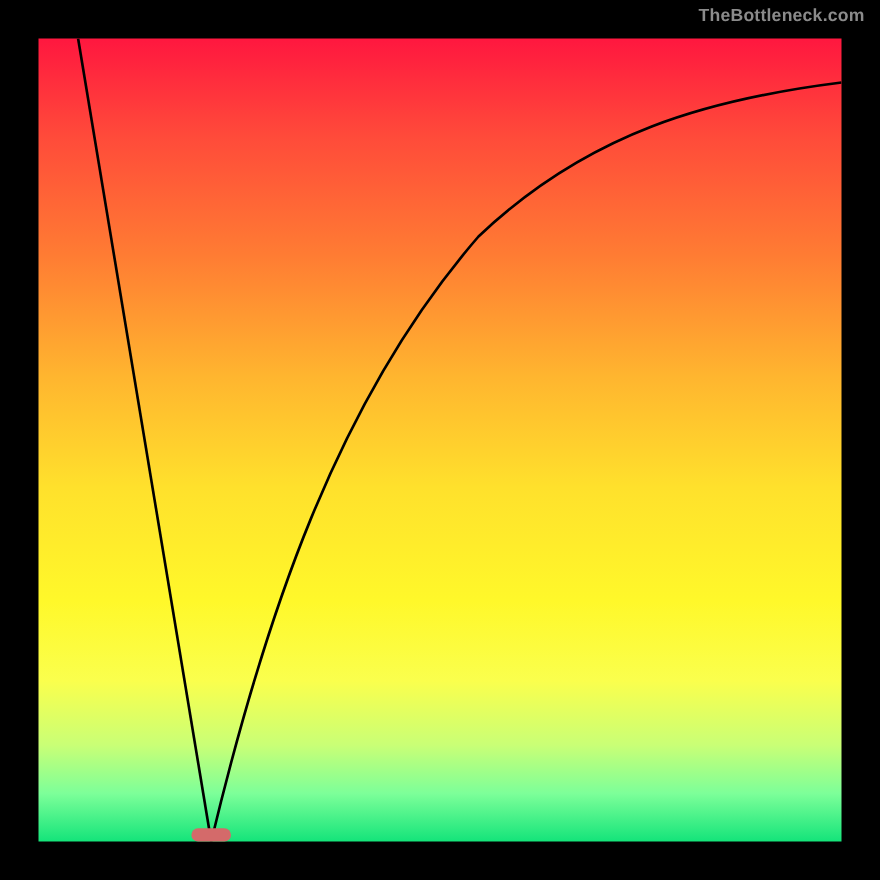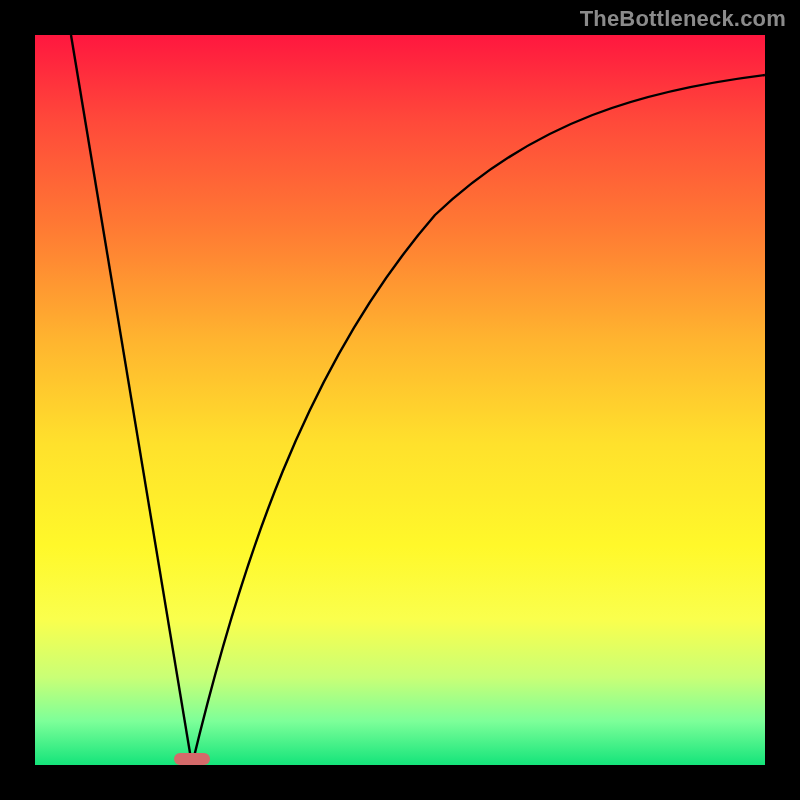--- a/index.html
+++ b/index.html
@@ -34,21 +34,21 @@
       #c9ff76 88%,
       #7dff99 94%,
       #14e47a 100%
     );
   }
   .watermark {
     position: absolute;
     top: 6px;
     right: 14px;
     color: #8b8b8b;
-    font-size: 22px;
+    font-size: 16px;
     font-weight: 600;
     letter-spacing: 0.2px;
   }
   svg.curve {
     position: absolute;
     left: 0;
     top: 0;
     width: 730px;
     height: 730px;
   }

